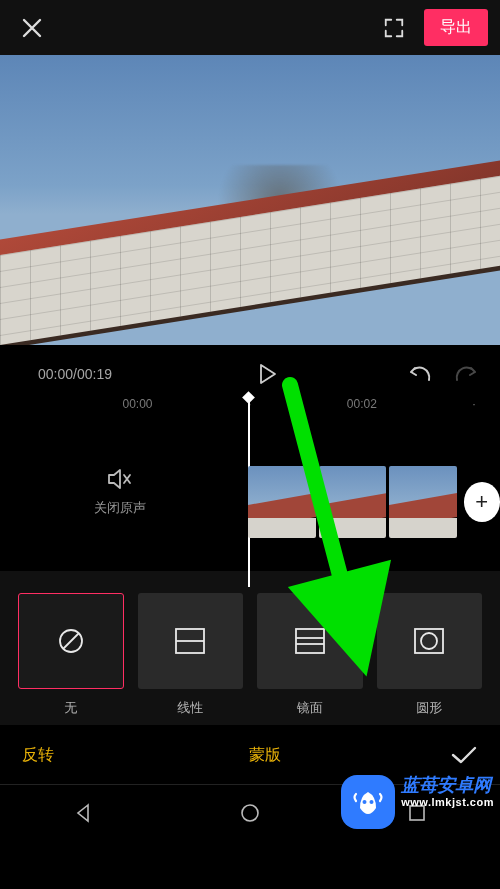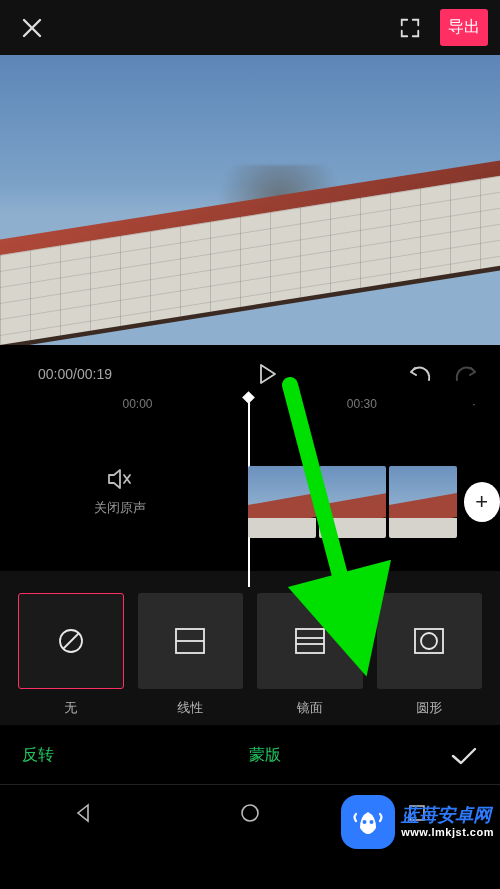--- a/index.html
+++ b/index.html
@@ -22,21 +22,21 @@
   }
   .top-bar .spacer { flex: 1; }
   .close-btn, .expand-btn {
     width: 40px; height: 40px;
     display: flex; align-items: center; justify-content: center;
   }
   .export-btn {
     background: #ff2e63;
     color: #fff;
     border: none;
-    padding: 8px 8px;
+    padding: 8px 16px;
     font-size: 16px;
     border-radius: 3px;
     margin-left: 10px;
   }
 
   .preview {
     height: 290px;
     position: relative;
     overflow: hidden;
     background: linear-gradient(to bottom, #5d86b7 0%, #7ca2c8 45%, #8fafce 55%, #8fafce 100%);
@@ -145,43 +145,43 @@
     width:100%; aspect-ratio: 1.1/1;
     background:#2a2a2a;
     border-radius:3px;
     display:flex; align-items:center; justify-content:center;
     border: 1.5px solid transparent;
   }
   .mask-box.selected { border-color:#ff2e63; background:#1a1a1a; }
   .mask-label { font-size:13px; color:#b5b5b5; }
 
   .bottom-row {
-    display:flex; align-items:flex-end;
+    display:flex; align-items:flex-start;
     padding: 20px 22px 18px 22px;
-    color:#22c55e;
+    color:#eab308;
     font-size:16px;
   }
   .bottom-row .invert { width: 80px; }
   .bottom-row .title { flex:1; text-align:center; }
   .bottom-row .confirm { width:50px; display:flex; justify-content:flex-end; }
 
   .nav {
     height: 58px;
     display:flex; align-items:center; justify-content:space-around;
     border-top:1px solid #222;
   }
 
   .arrow-overlay {
     position:absolute; left:0; top:0; width:500px; height:889px;
     pointer-events:none;
   }
 
   .watermark {
-    position:absolute; right:6px; bottom:40px;
-    display:flex; align-items:center; gap:6px;
+    position:absolute; right:6px; bottom:60px;
+    display:flex; gap:6px;
     pointer-events:none;
   }
   .wm-badge {
     width:54px; height:54px; border-radius:16px;
     background:#2f7bff;
     display:flex; align-items:center; justify-content:center;
     position:relative;
     box-shadow: 0 2px 6px rgba(0,0,0,0.4);
   }
   .wm-text { display:flex; flex-direction:column; line-height:1.15; font-weight:700; }
@@ -234,21 +234,21 @@
           <path d="M3 16 A10 10 0 0 1 21 8 M21 8 L17 4 M21 8 L16 11" fill="none" stroke="#ccc" stroke-width="2" stroke-linecap="round"></path>
         </svg>
     </div>
   </div>
 </div>
 
 <div class="ruler">
   <span style="visibility:hidden">.</span>
   <span>00:00</span>
   <span>·</span>
-  <span>00:30</span>
+  <span>00:02</span>
   <span>·</span>
 </div>
 
 <div class="timeline-area">
   <div class="mute-col">
     <svg width="26" height="24" viewBox="0 0 26 24">
       <path d="M2 8 H7 L13 3 V21 L7 16 H2 Z" fill="none" stroke="#bbb" stroke-width="1.8" stroke-linejoin="round"></path>
       <path d="M17 8 L23 16 M23 8 L17 16" stroke="#bbb" stroke-width="1.8" stroke-linecap="round"></path>
     </svg>
     <span>关闭原声</span>

